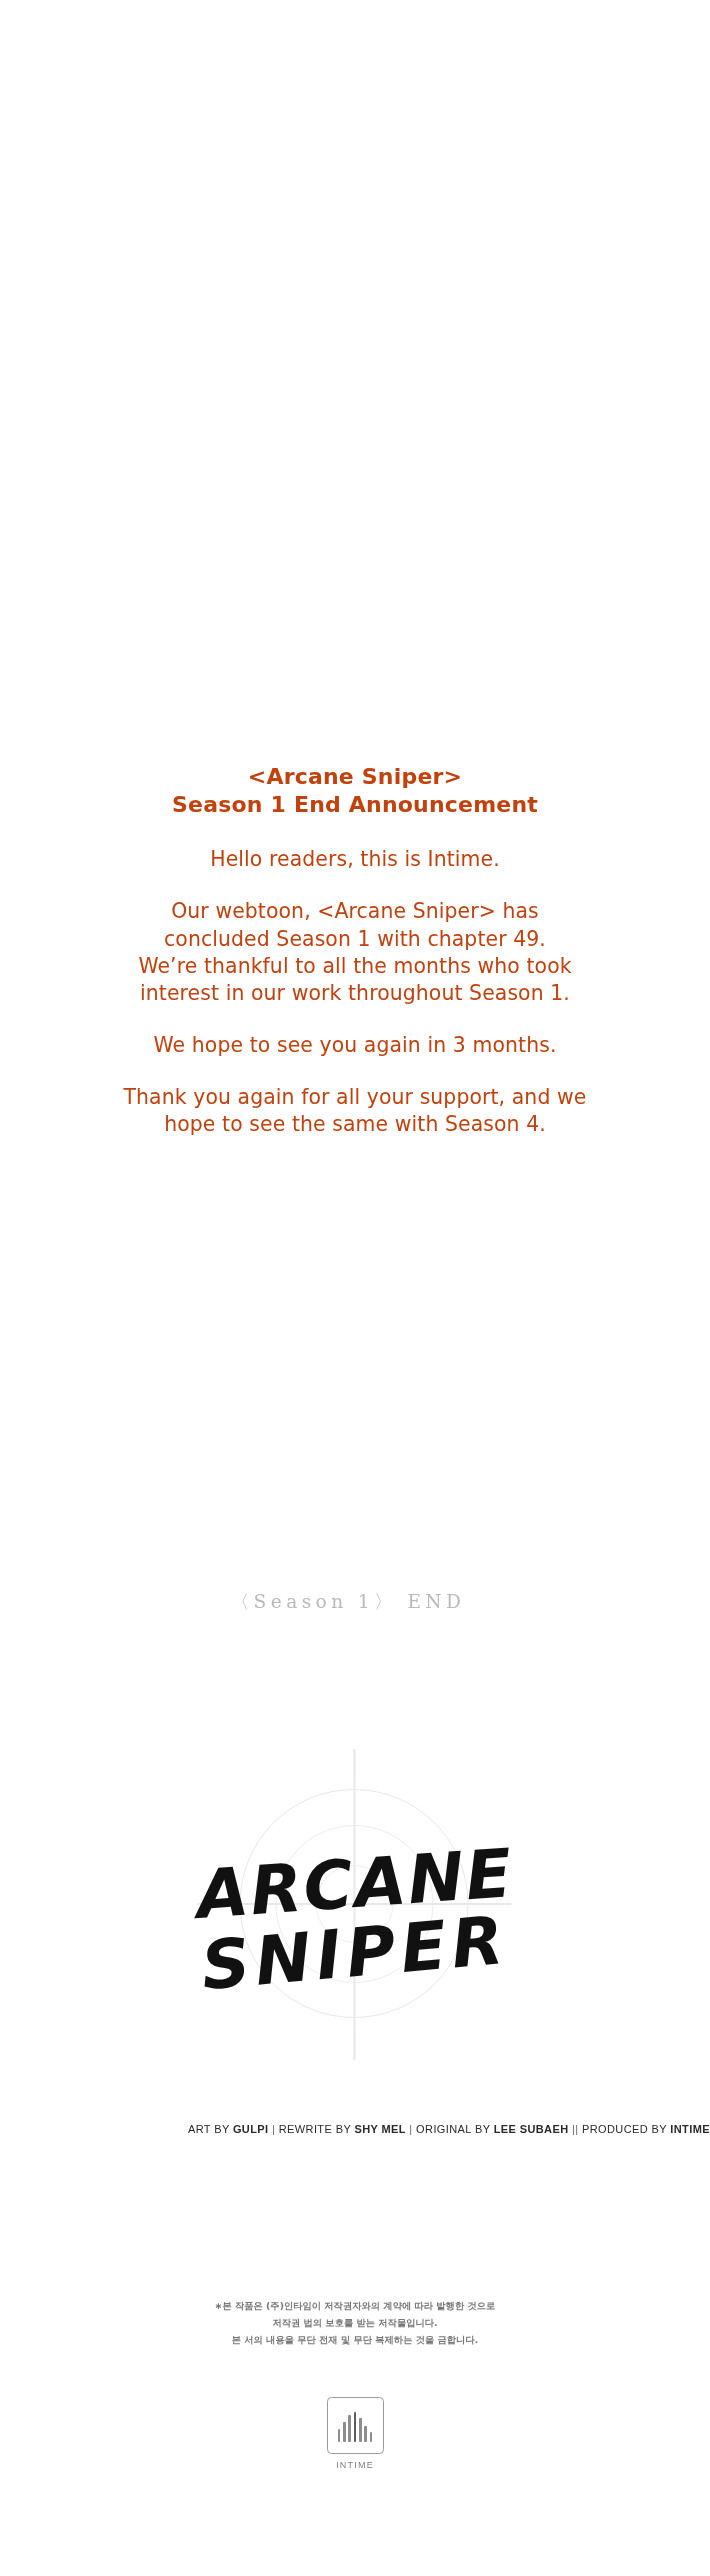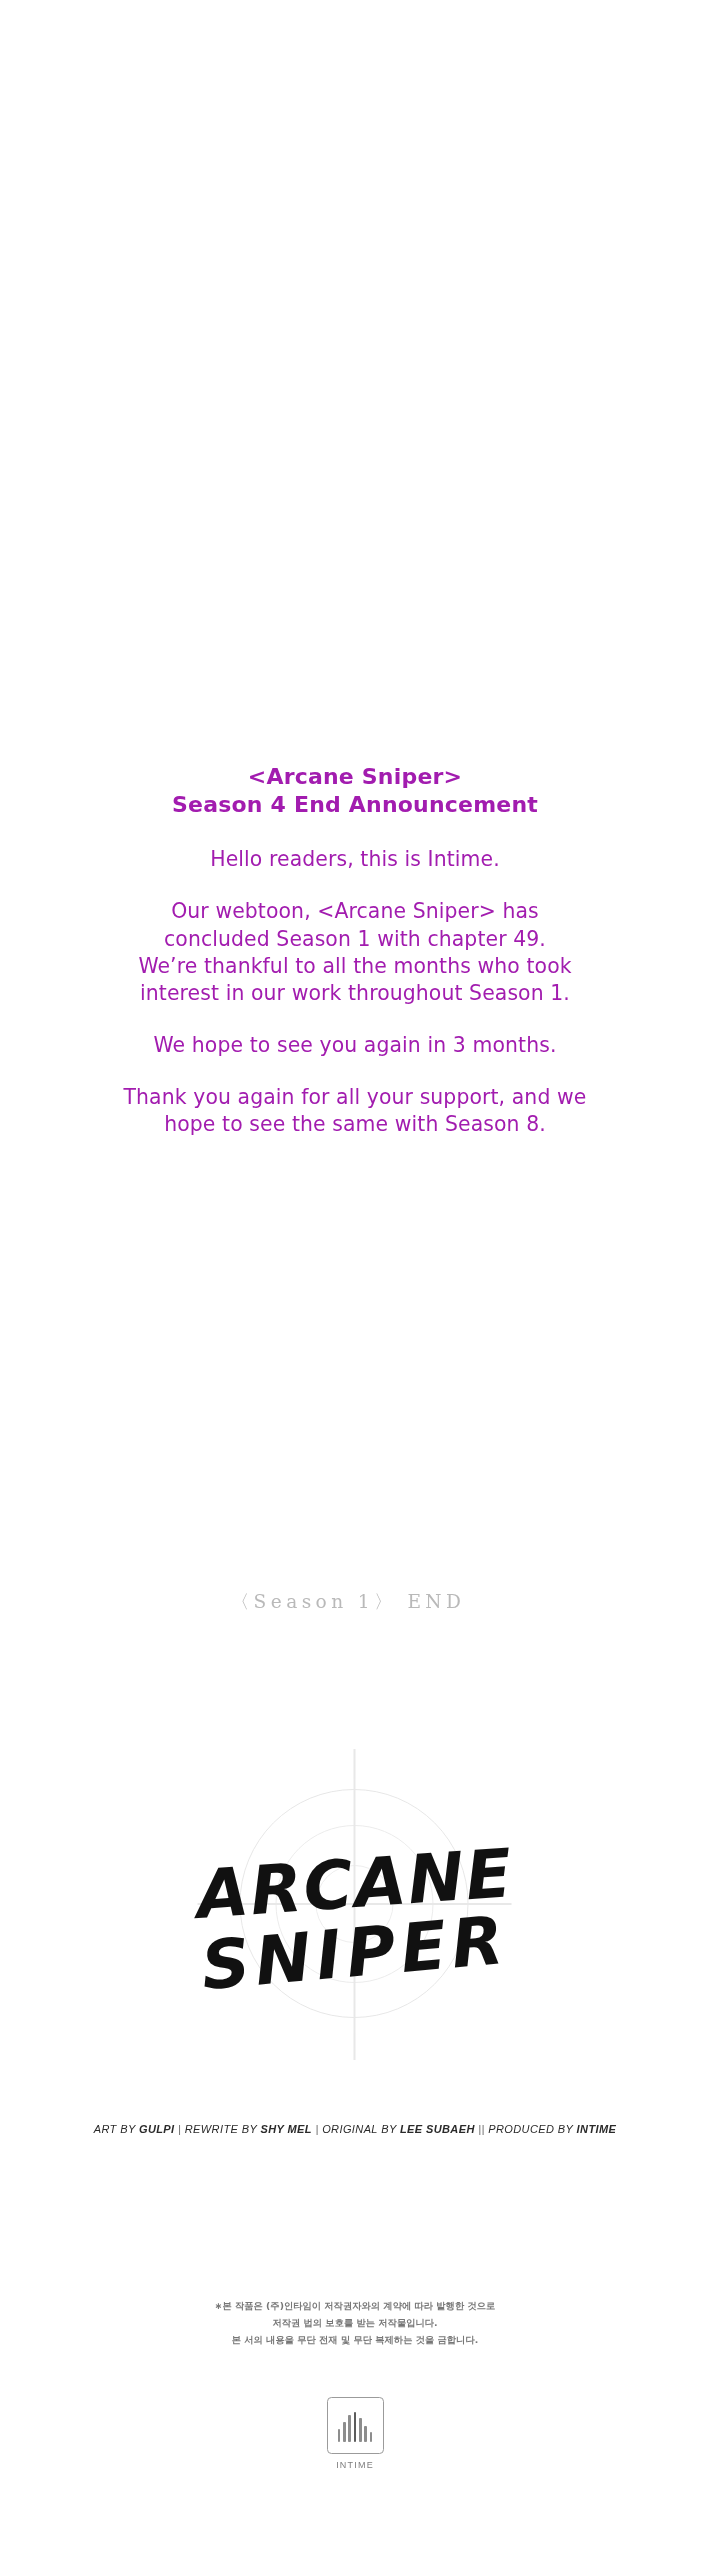--- a/index.html
+++ b/index.html
@@ -21,21 +21,21 @@
     height: 2576px;
     background: #ffffff;
   }
   
   .announcement {
     position: absolute;
     left: 0;
     top: 763px;
     width: 710px;
     text-align: center;
-    color: #a21caf;
+    color: #c2410c;
     font-family: "DejaVu Sans", sans-serif;
   }
   .ann-title {
     font-size: 22px;
     font-weight: bold;
     line-height: 1.28;
     letter-spacing: 0.2px;
     margin: 0 0 27px 0;
   }
   .ann-title .line2 { display: block; }
@@ -114,26 +114,25 @@
     transform: rotate(-5deg);
     letter-spacing: 5.3px;
   }
 
   
   .credits {
     position: absolute;
     left: 0;
     top: 2123px;
     width: 710px;
-    text-align: center;
+    text-align: right;
     font-size: 11px;
     color: #2a2a2a;
     letter-spacing: 0.4px;
     font-family: "Liberation Sans", sans-serif;
-    font-style: italic;
   }
   .credits b { font-weight: bold; }
   .credits .sep { color: #6a6a6a; }
 
   
   .legal {
     position: absolute;
     left: 0;
     top: 2297px;
     width: 710px;
@@ -196,38 +195,38 @@
   }
 </style>
 </head>
 <body>
 
 <div class="page">
 
   <div class="announcement">
     <div class="ann-title">
       <span>&lt;Arcane Sniper&gt;</span>
-      <span class="line2">Season 4 End Announcement</span>
+      <span class="line2">Season 1 End Announcement</span>
     </div>
 
     <p class="ann-para">Hello readers, this is Intime.</p>
 
     <p class="ann-para">
       <span class="br">Our webtoon, &lt;Arcane Sniper&gt; has</span>
       <span class="br">concluded Season 1 with chapter 49.</span>
       <span class="br">We’re thankful to all the months who took</span>
       <span class="br">interest in our work throughout Season 1.</span>
     </p>
 
 
     <p class="ann-para">We hope to see you again in 3 months.</p>
 
     <p class="ann-para">
       <span class="br">Thank you again for all your support, and we</span>
-      <span class="br">hope to see the same with Season 8.</span>
+      <span class="br">hope to see the same with Season 4.</span>
     </p>
   </div>
 
   <div class="season-end">〈Season 1〉 END</div>
 
   <div class="logo-area">
     <div class="crosshair">
       <span class="ring r1"></span>
       <span class="ring r2"></span>
       <span class="ring r3"></span>

